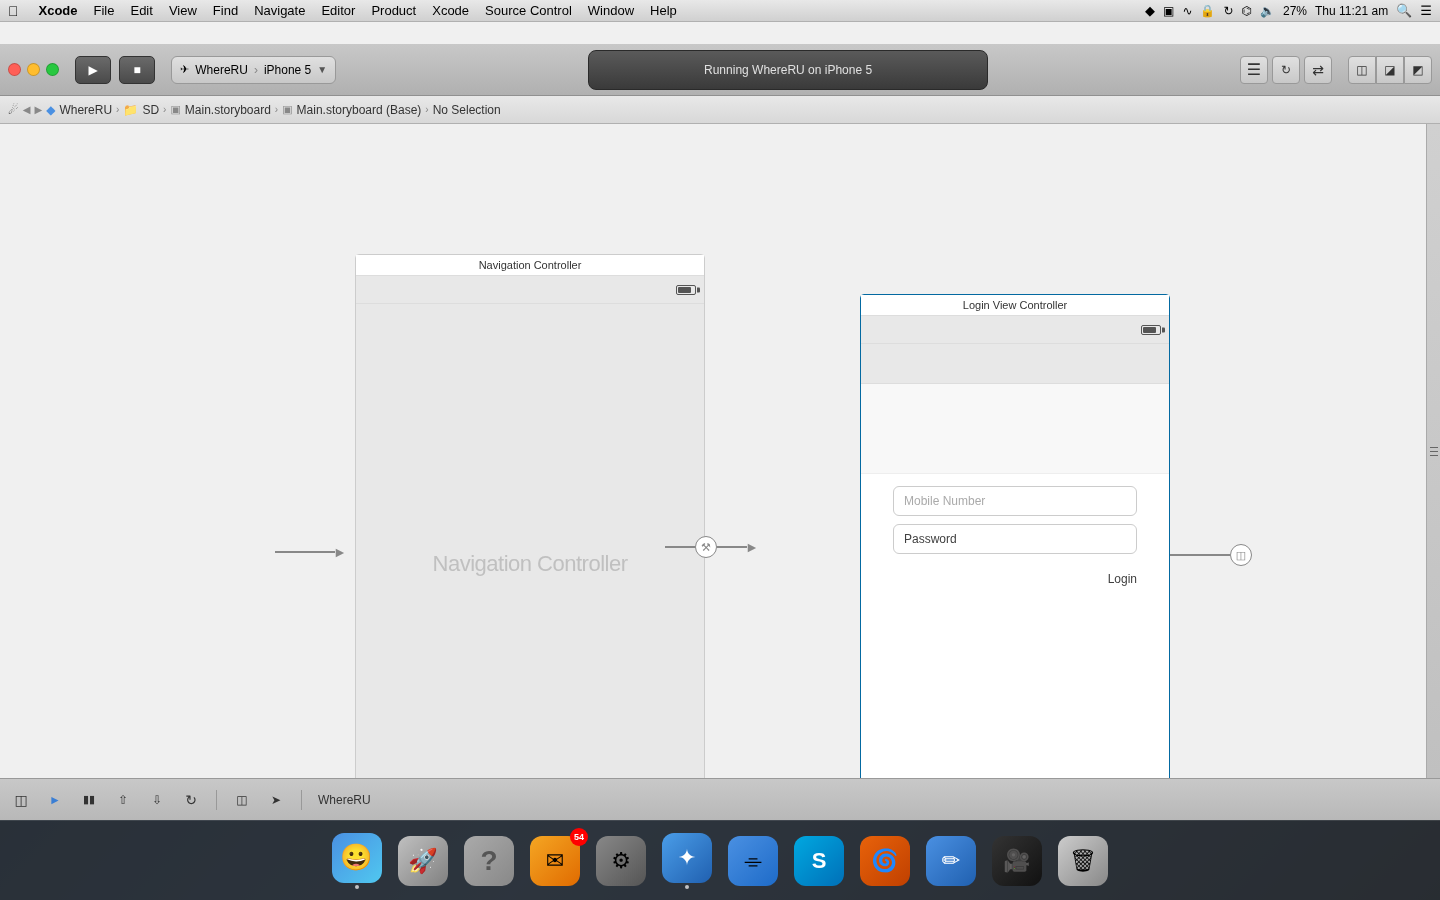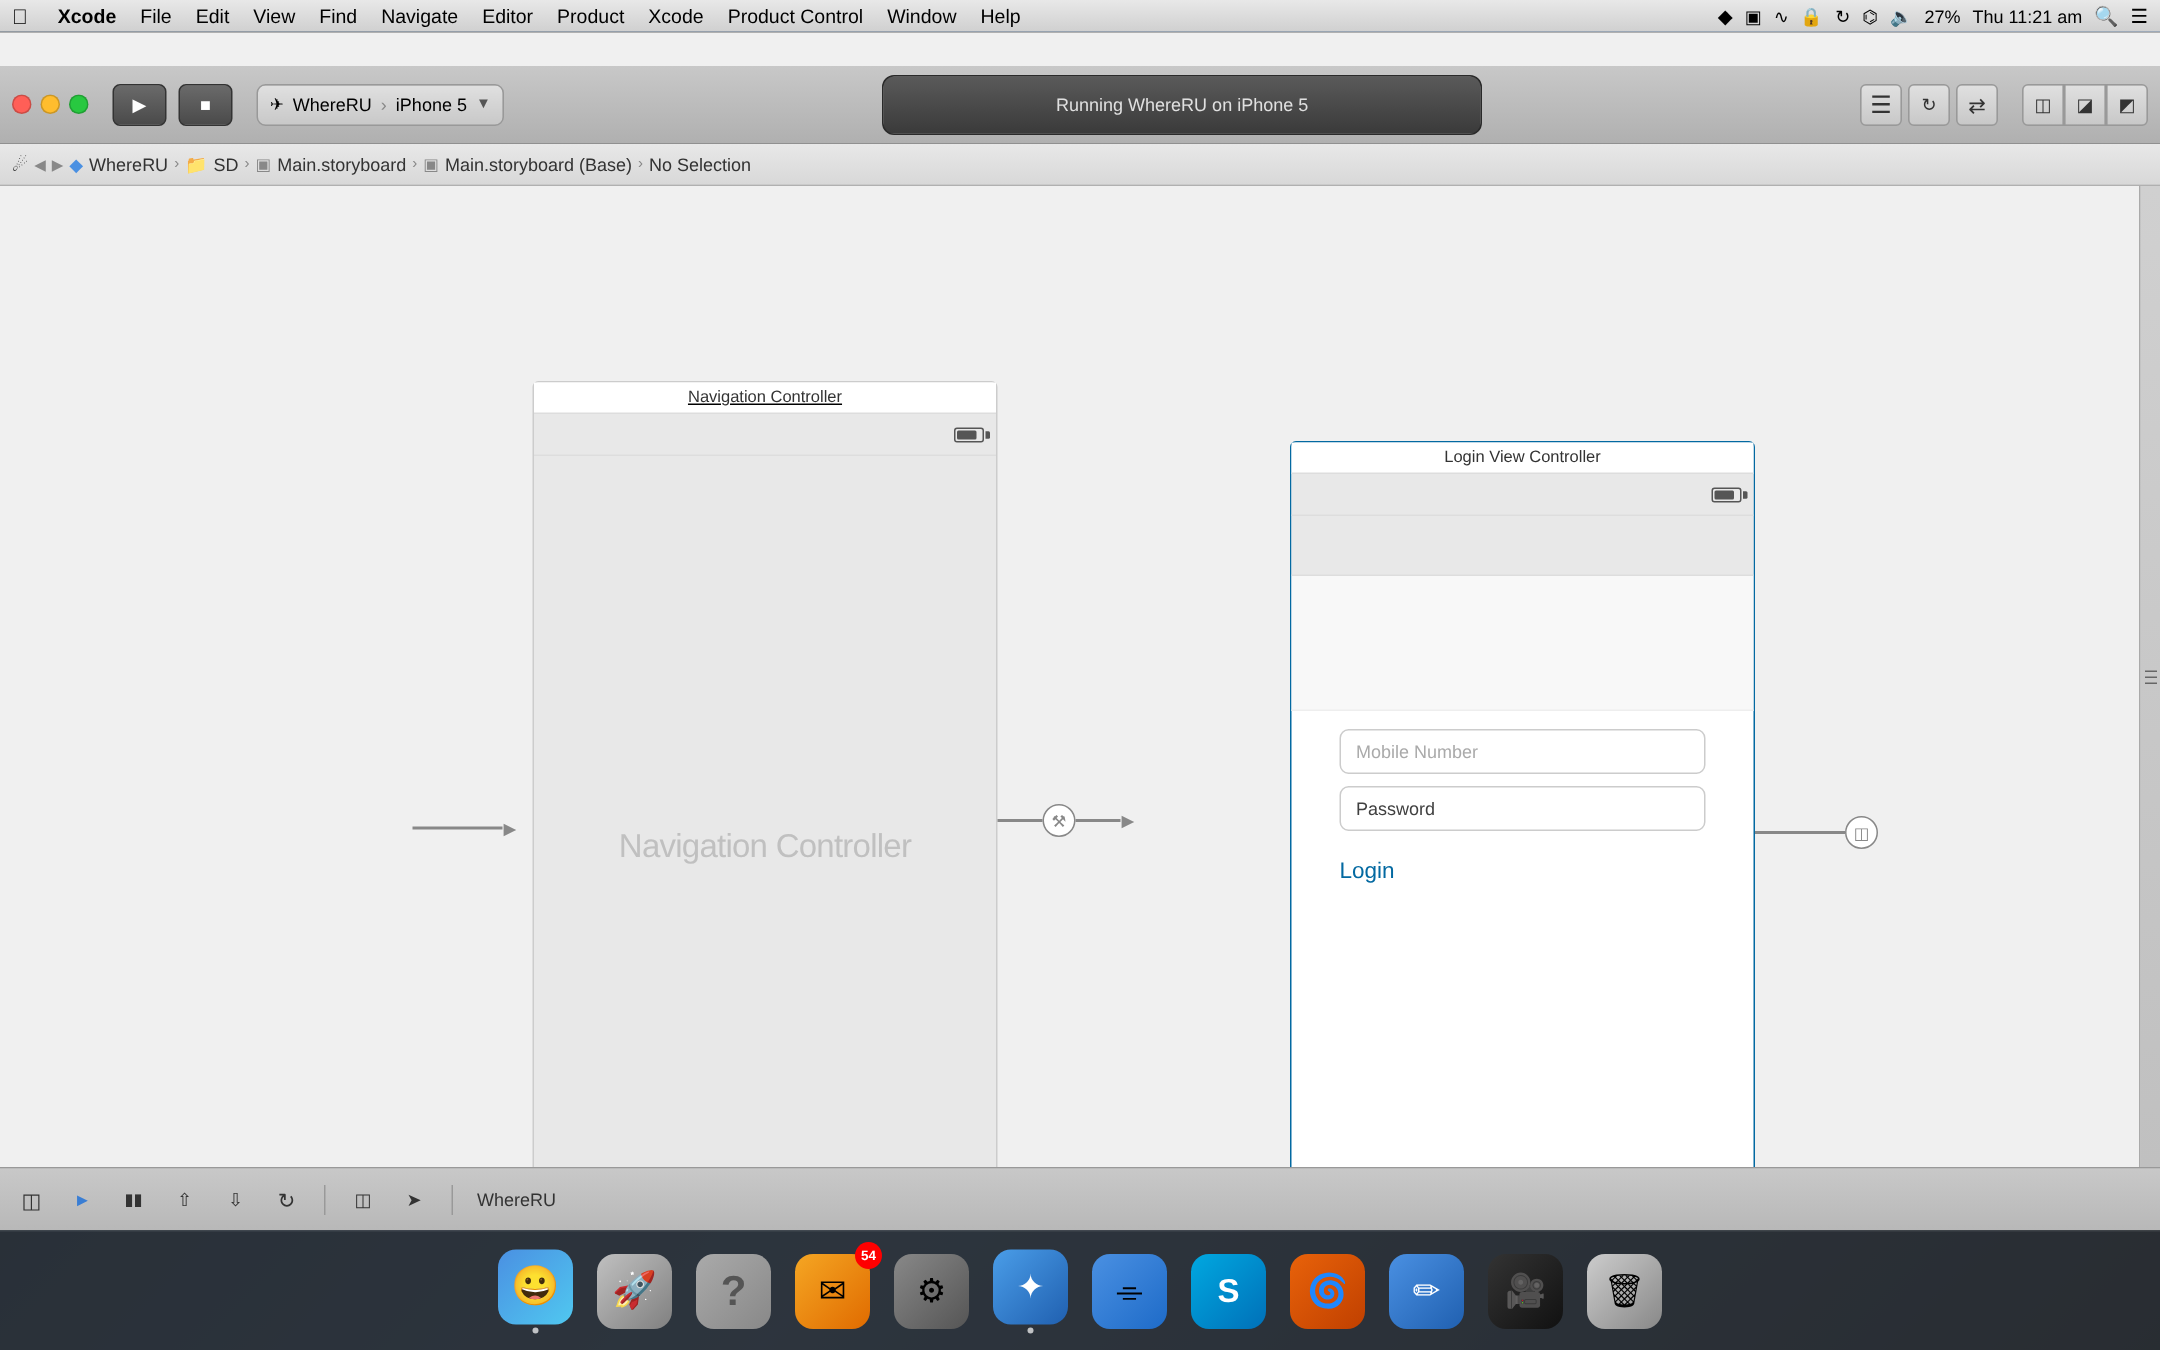--- a/index.html
+++ b/index.html
@@ -316,23 +316,23 @@
       padding: 0 10px;
       font-size: 12px;
       color: #aaa;
       margin-bottom: 8px;
       background: white;
       display: flex;
       align-items: center;
     }
 
     .login-btn {
-      text-align: left;
-      font-size: 15px;
-      color: #0369a1;
+      text-align: right;
+      font-size: 12px;
+      color: #404040;
       padding: 10px 0 4px;
       cursor: pointer;
     }
     .login-reg-btn {
       text-align: center;
       font-size: 13px;
       color: #2d7fd3;
       padding: 10px 0;
       cursor: pointer;
     }
@@ -505,21 +505,21 @@
   <span class="apple-logo"></span>
   <span style="font-weight:600;">Xcode</span>
   <span>File</span>
   <span>Edit</span>
   <span>View</span>
   <span>Find</span>
   <span>Navigate</span>
   <span>Editor</span>
   <span>Product</span>
   <span>Xcode</span>
-  <span>Product Control</span>
+  <span>Source Control</span>
   <span>Window</span>
   <span>Help</span>
 
   <div class="sys-status">
     <span style="font-size:13px;">◆</span>
     <span style="font-size:12px;">▣</span>
     <span>∿</span>
     <span>🔒</span>
     <span>↻</span>
     <span>⌬</span>
@@ -602,21 +602,21 @@
   </div>
 
   <div id="canvas-area">
     <div id="canvas-bg"></div>
 
     <div style="position:absolute; top:420px; left:275px; display:flex; align-items:center;">
       <div style="width:60px; height:1.5px; background:#888;"></div>
       <div style="color:#888; font-size:14px; margin-left:-2px;">►</div>
     </div>
 
-    <div class="scene-container" style="left:355px; top:130px; width:310px; height:580px;text-decoration:underline;">
+    <div class="scene-container" style="left:355px; top:130px; width:350px; height:580px;">
       <div class="scene-title-bar">Navigation Controller</div>
       <div class="scene-status-bar">
         <div class="battery-icon">
             <div class="battery-fill"></div>
           </div>
       </div>
       <div style="flex:1; background:#e8e8e8; height: calc(100% - 58px); position:relative;">
         <div class="nav-controller-label">Navigation Controller</div>
       </div>
     </div>

